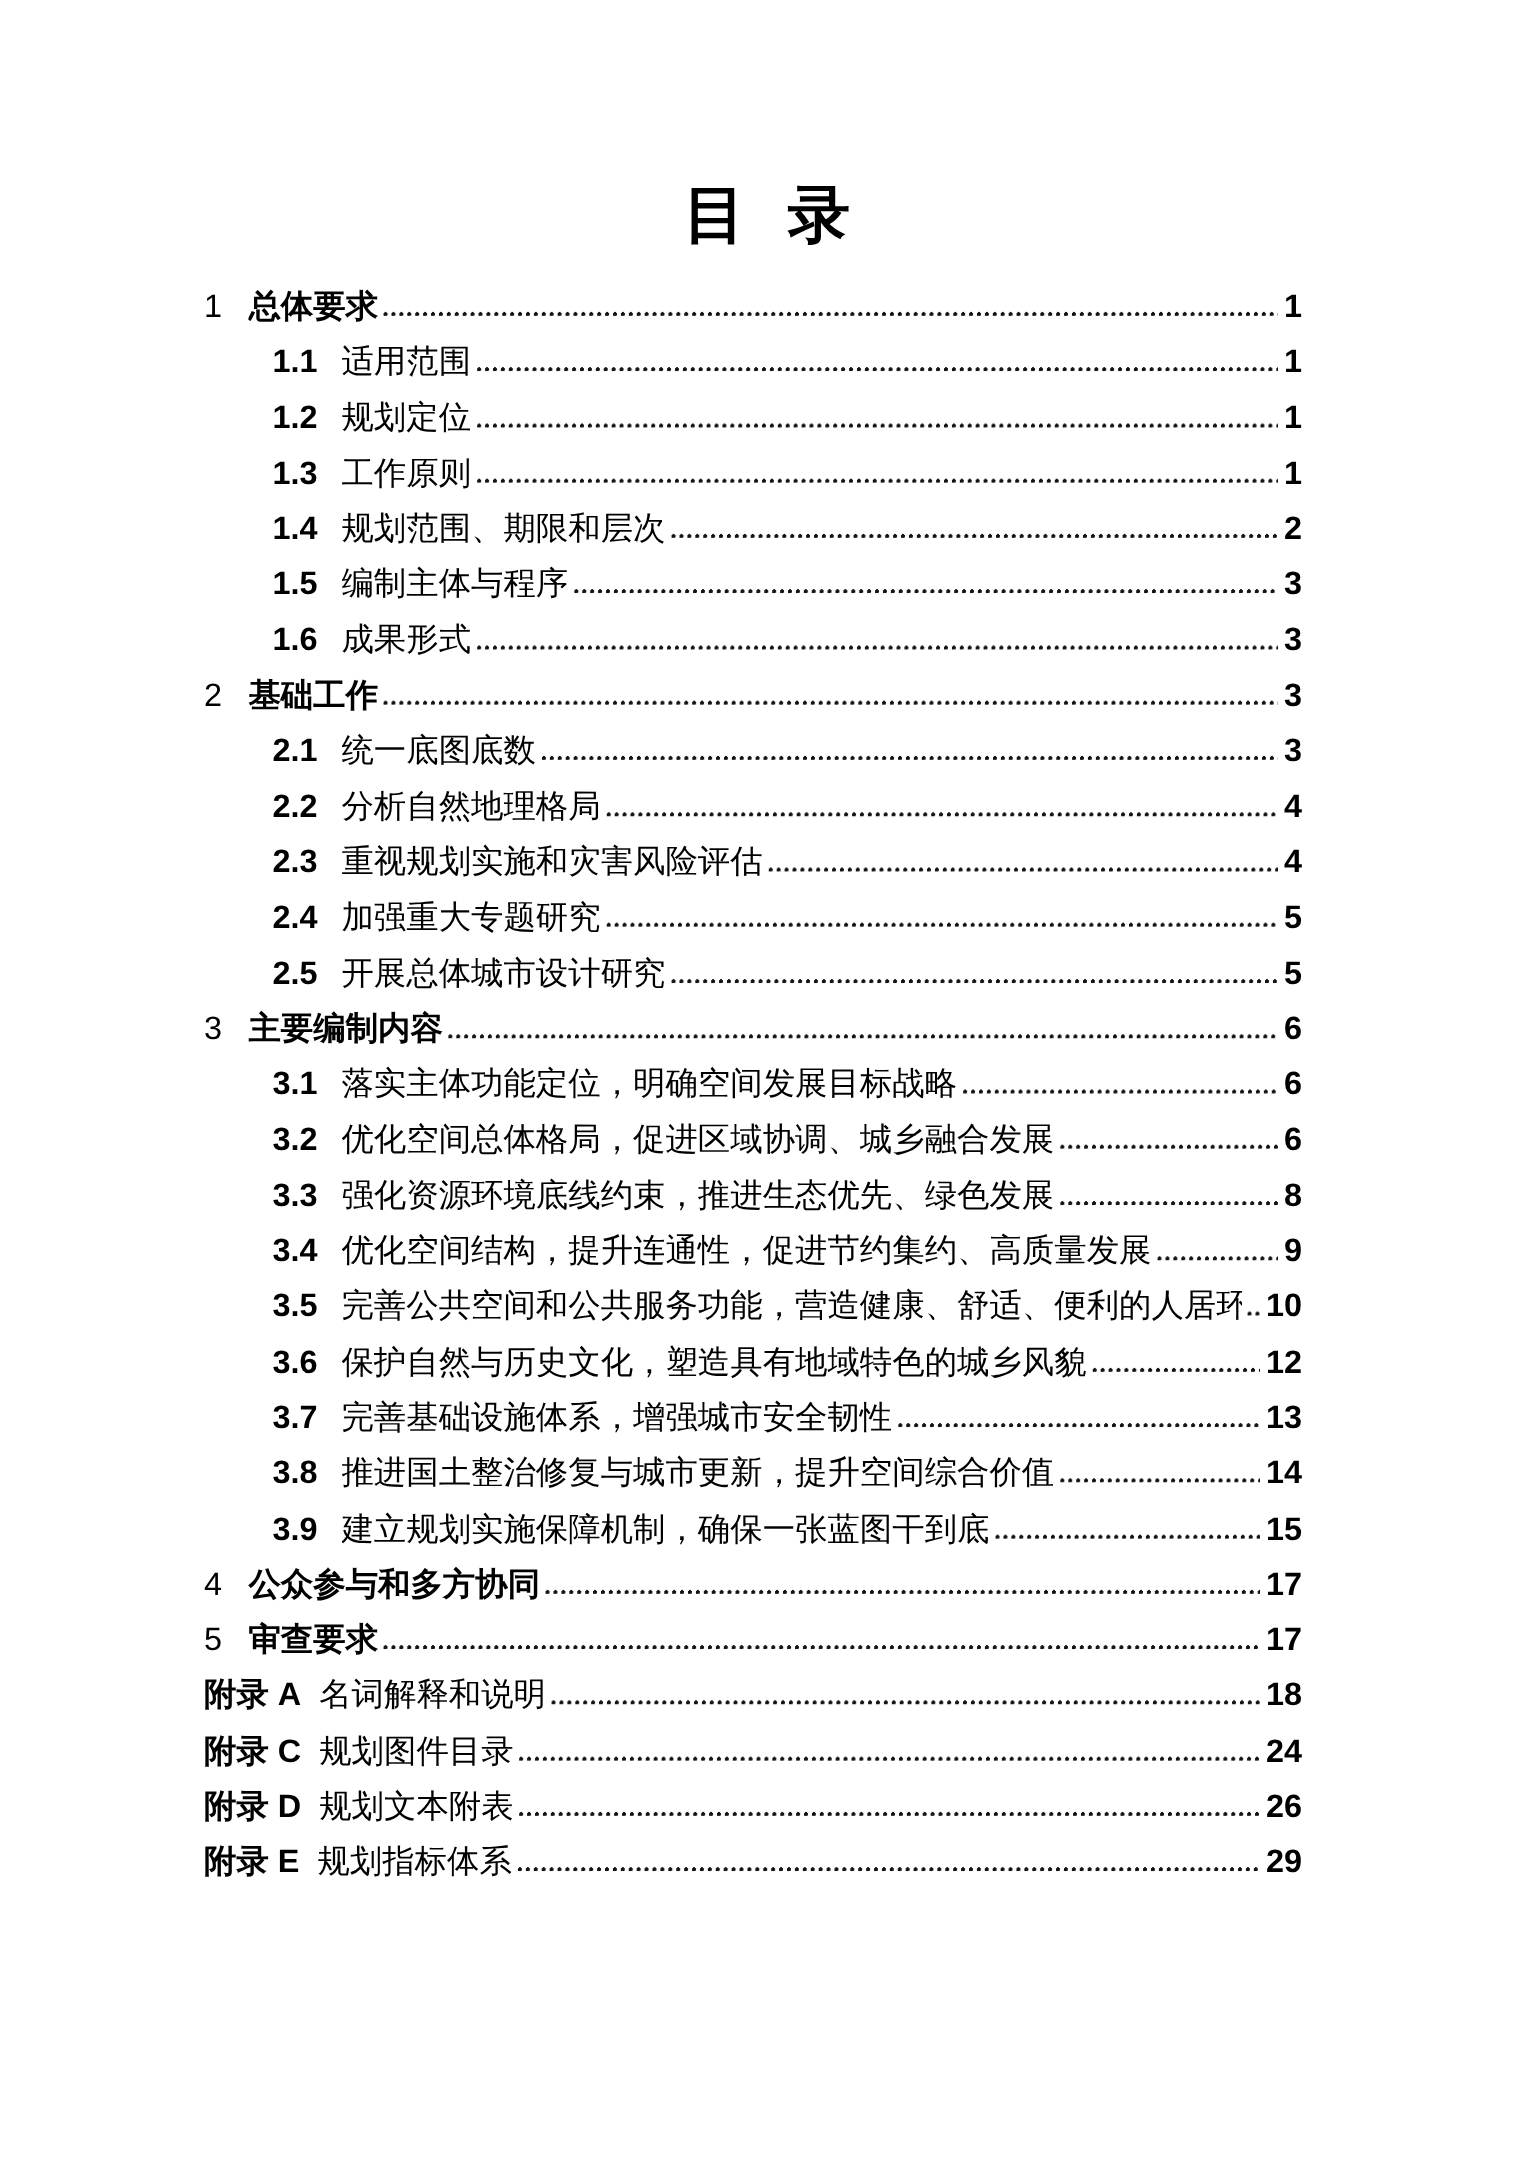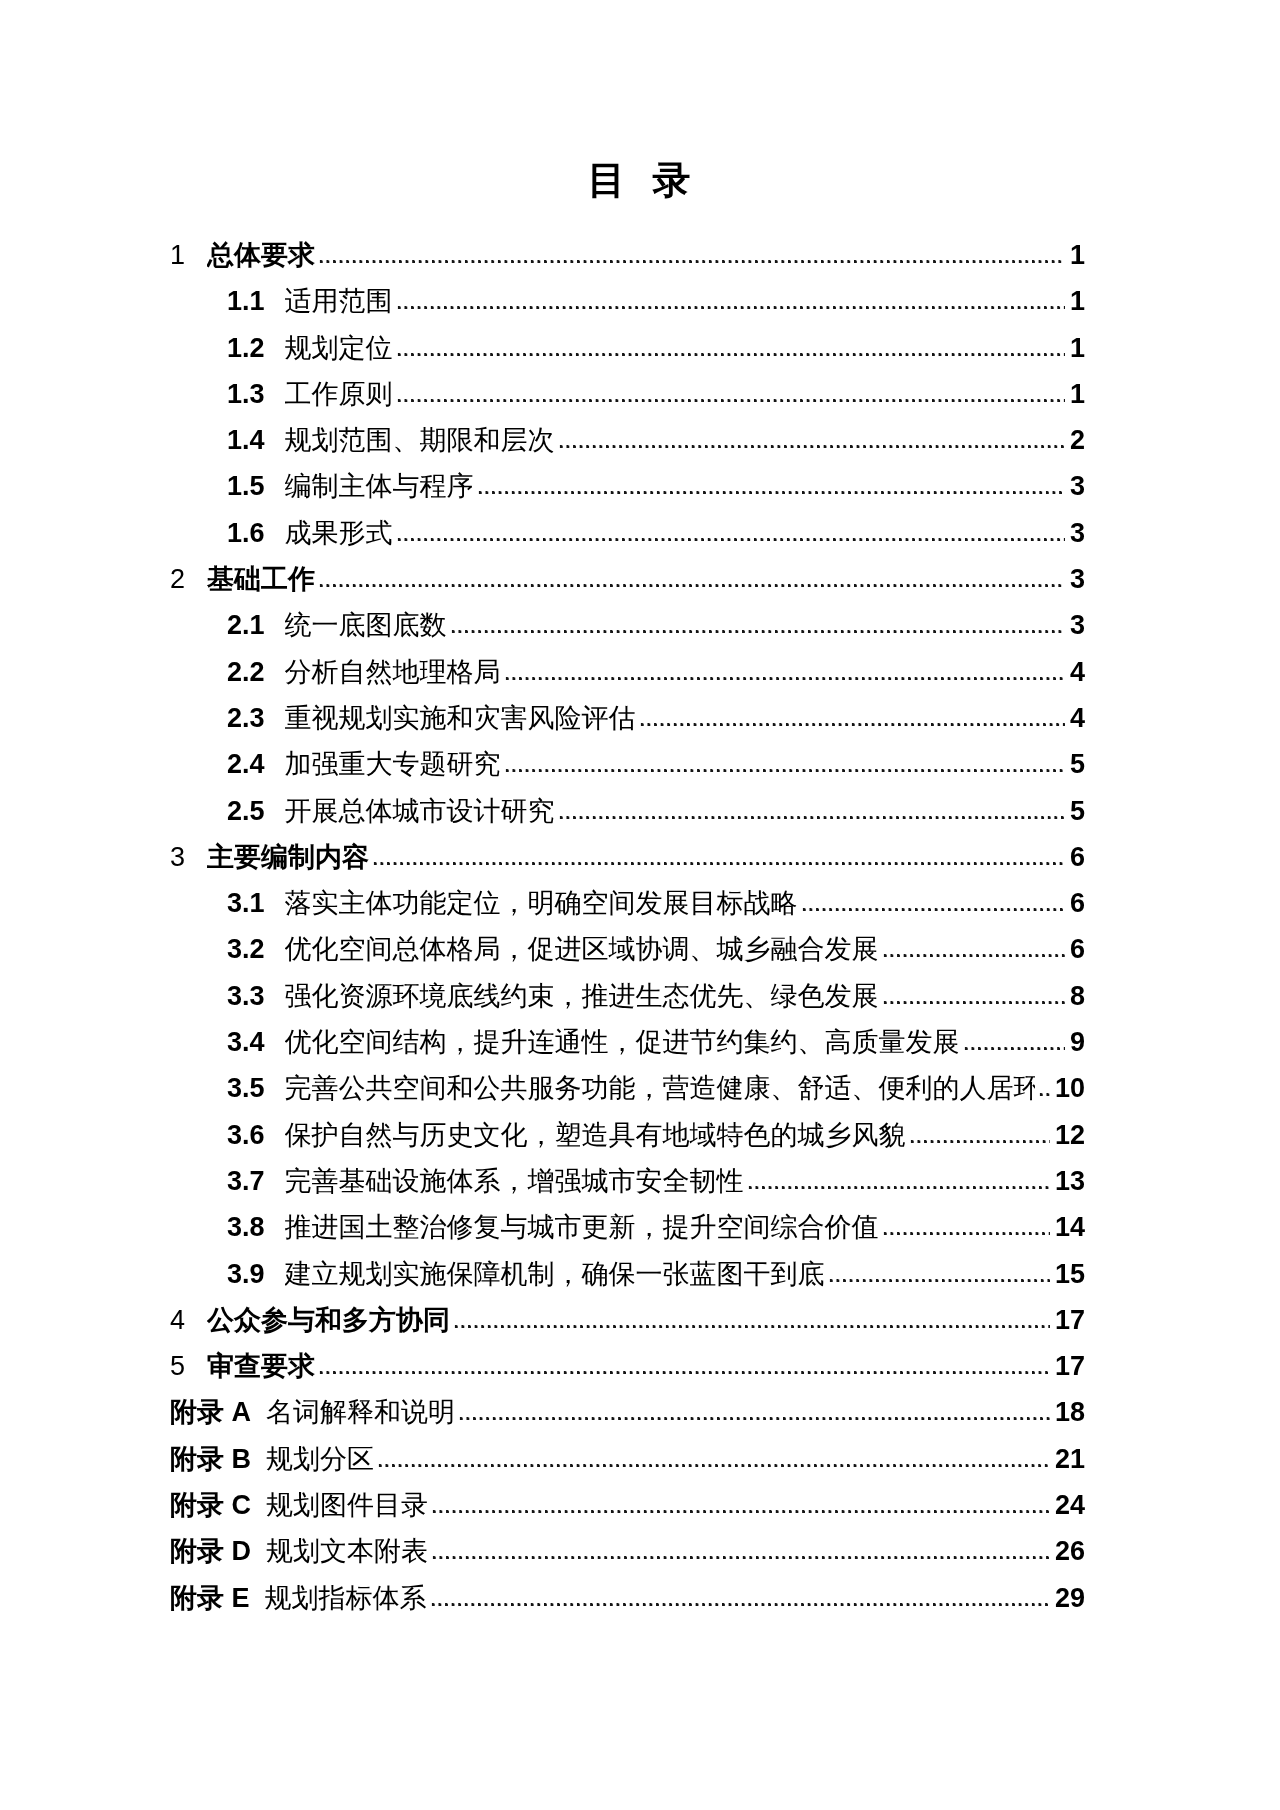--- a/index.html
+++ b/index.html
@@ -19,21 +19,21 @@
     height: 1810px;
     background: #ffffff;
     overflow: hidden;
   }
   .toc-title {
     margin: 0;
     padding-top: 156px;
     height: 48px;
     line-height: 48px;
     text-align: center;
-    font-size: 38px;
+    font-size: 52px;
     font-weight: 700;
     letter-spacing: 2px;
     white-space: pre;
   }
   .toc-list {
     margin-top: 28px;
     padding-left: 170px;
     padding-right: 195px;
   }
   .entry {
@@ -234,26 +234,20 @@
     <span class="leader"></span>
     <span class="page-num">17</span>
   </div>
       <div class="entry lvl-appendix">
     <span class="num">附录 A</span>
     <span class="label">名词解释和说明</span>
     <span class="leader"></span>
     <span class="page-num">18</span>
   </div>
       <div class="entry lvl-appendix">
-    <span class="num">附录 B</span>
-    <span class="label">规划分区</span>
-    <span class="leader"></span>
-    <span class="page-num">21</span>
-  </div>
-      <div class="entry lvl-appendix">
     <span class="num">附录 C</span>
     <span class="label">规划图件目录</span>
     <span class="leader"></span>
     <span class="page-num">24</span>
   </div>
       <div class="entry lvl-appendix">
     <span class="num">附录 D</span>
     <span class="label">规划文本附表</span>
     <span class="leader"></span>
     <span class="page-num">26</span>

